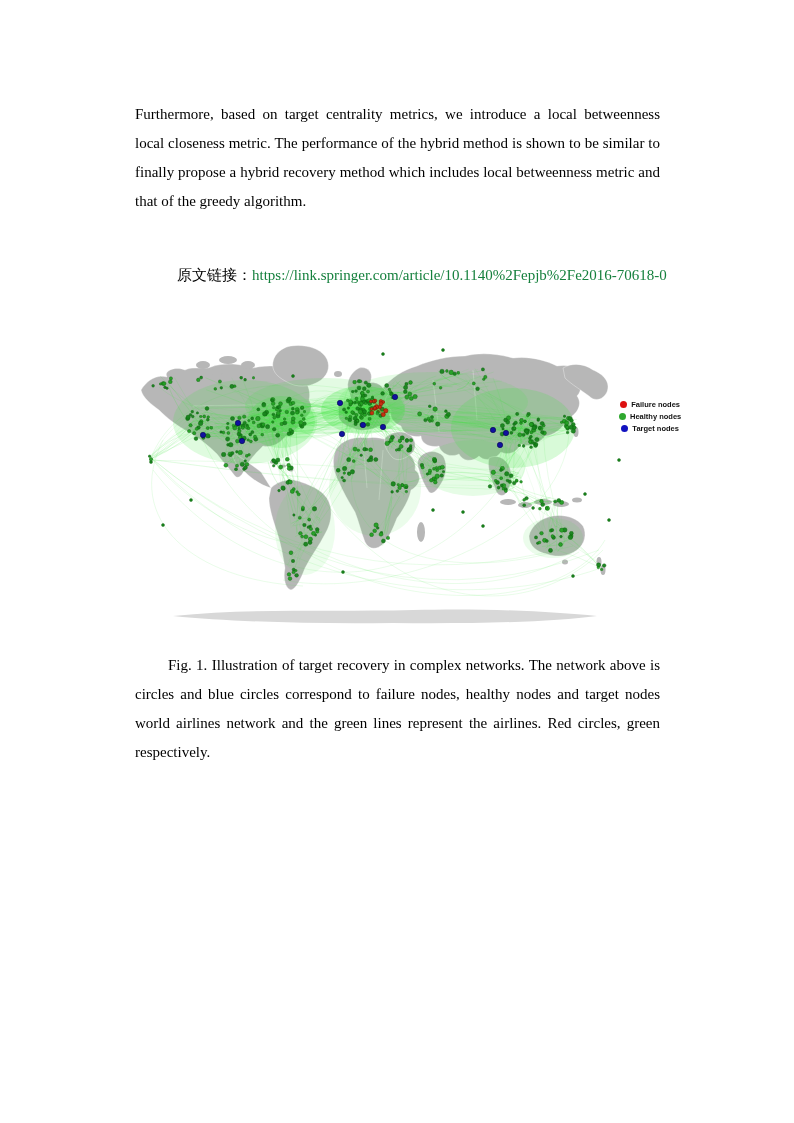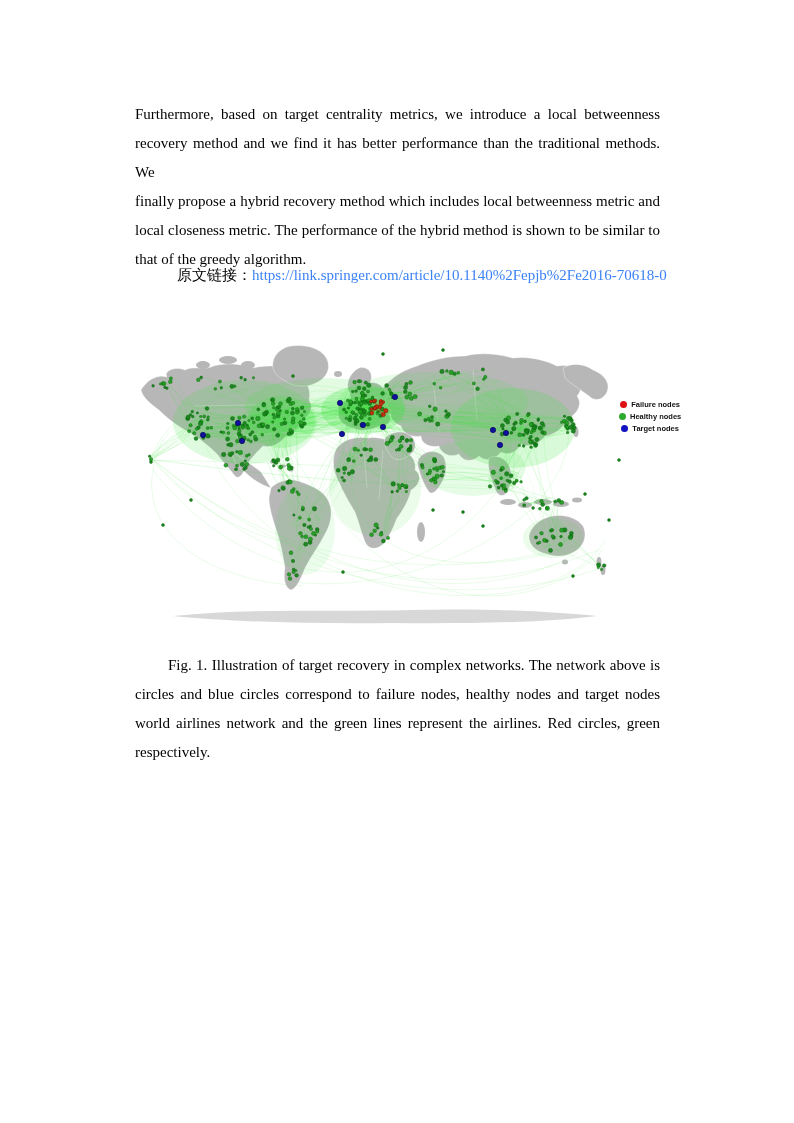--- a/index.html
+++ b/index.html
@@ -4,42 +4,41 @@
 <style>
   html,body{margin:0;padding:0;background:#ffffff;}
   .page{position:relative;width:794px;height:804px;background:#ffffff;overflow:hidden;
         font-family:"Liberation Serif","DejaVu Serif",serif;color:#000;}
   .para{position:absolute;left:135px;top:100px;width:525px;font-size:15px;line-height:29px;}
   .jline{text-align:justify;text-align-last:justify;}
   .jlast{text-align:left;text-align-last:left;}
   .indent-first .jline:first-child,.indent-first .jlast:first-child{text-indent:33px;}
   .linkline{position:absolute;left:135px;top:261px;width:560px;font-size:15px;line-height:29px;
             white-space:nowrap;text-indent:42px;}
-  .linkline .url{color:#3b82f6;text-decoration:none;}
+  .linkline .url{color:#15803d;text-decoration:none;}
   .figure{position:absolute;left:133px;top:340px;width:547px;height:285px;}
   .figure svg{position:absolute;left:0;top:0;}
   .legend{position:absolute;left:486px;top:60px;display:flex;flex-direction:column;gap:3px;
           font-family:"Liberation Sans","DejaVu Sans",sans-serif;align-items:center;}
   .legend-row{display:flex;align-items:center;gap:4px;height:9px;}
   .ldot{width:7px;height:7px;border-radius:50%;flex:0 0 auto;}
   .llabel{font-size:7.5px;font-weight:bold;color:#111;letter-spacing:0;white-space:nowrap;}
   .caption{position:absolute;left:135px;top:651px;width:525px;font-size:15px;line-height:29px;}
   .footer{position:absolute;left:0;top:996px;width:794px;text-align:center;font-size:12px;
           font-weight:bold;white-space:pre;}
 </style>
 </head>
 <body>
 
 <div class="page">
 
   <div class="para">
       <div class="jline">Furthermore, based on target centrality metrics, we introduce a local betweenness</div>
-      <div class="jline">recovery method and we find it has better performance than the traditional methods. We</div>
+      <div class="jline">local closeness metric. The performance of the hybrid method is shown to be similar to</div>
       <div class="jline">finally propose a hybrid recovery method which includes local betweenness metric and</div>
-      <div class="jline">local closeness metric. The performance of the hybrid method is shown to be similar to</div>
       <div class="jlast">that of the greedy algorithm.</div>
     </div>
 
   <div class="linkline">
     <span>原文链接：</span><span class="url">https://link.springer.com/article/10.1140%2Fepjb%2Fe2016-70618-0</span>
   </div>
 
   <div class="figure">
     <svg id="mapsvg" width="547" height="285" viewBox="0 0 547 285">
         <g>

